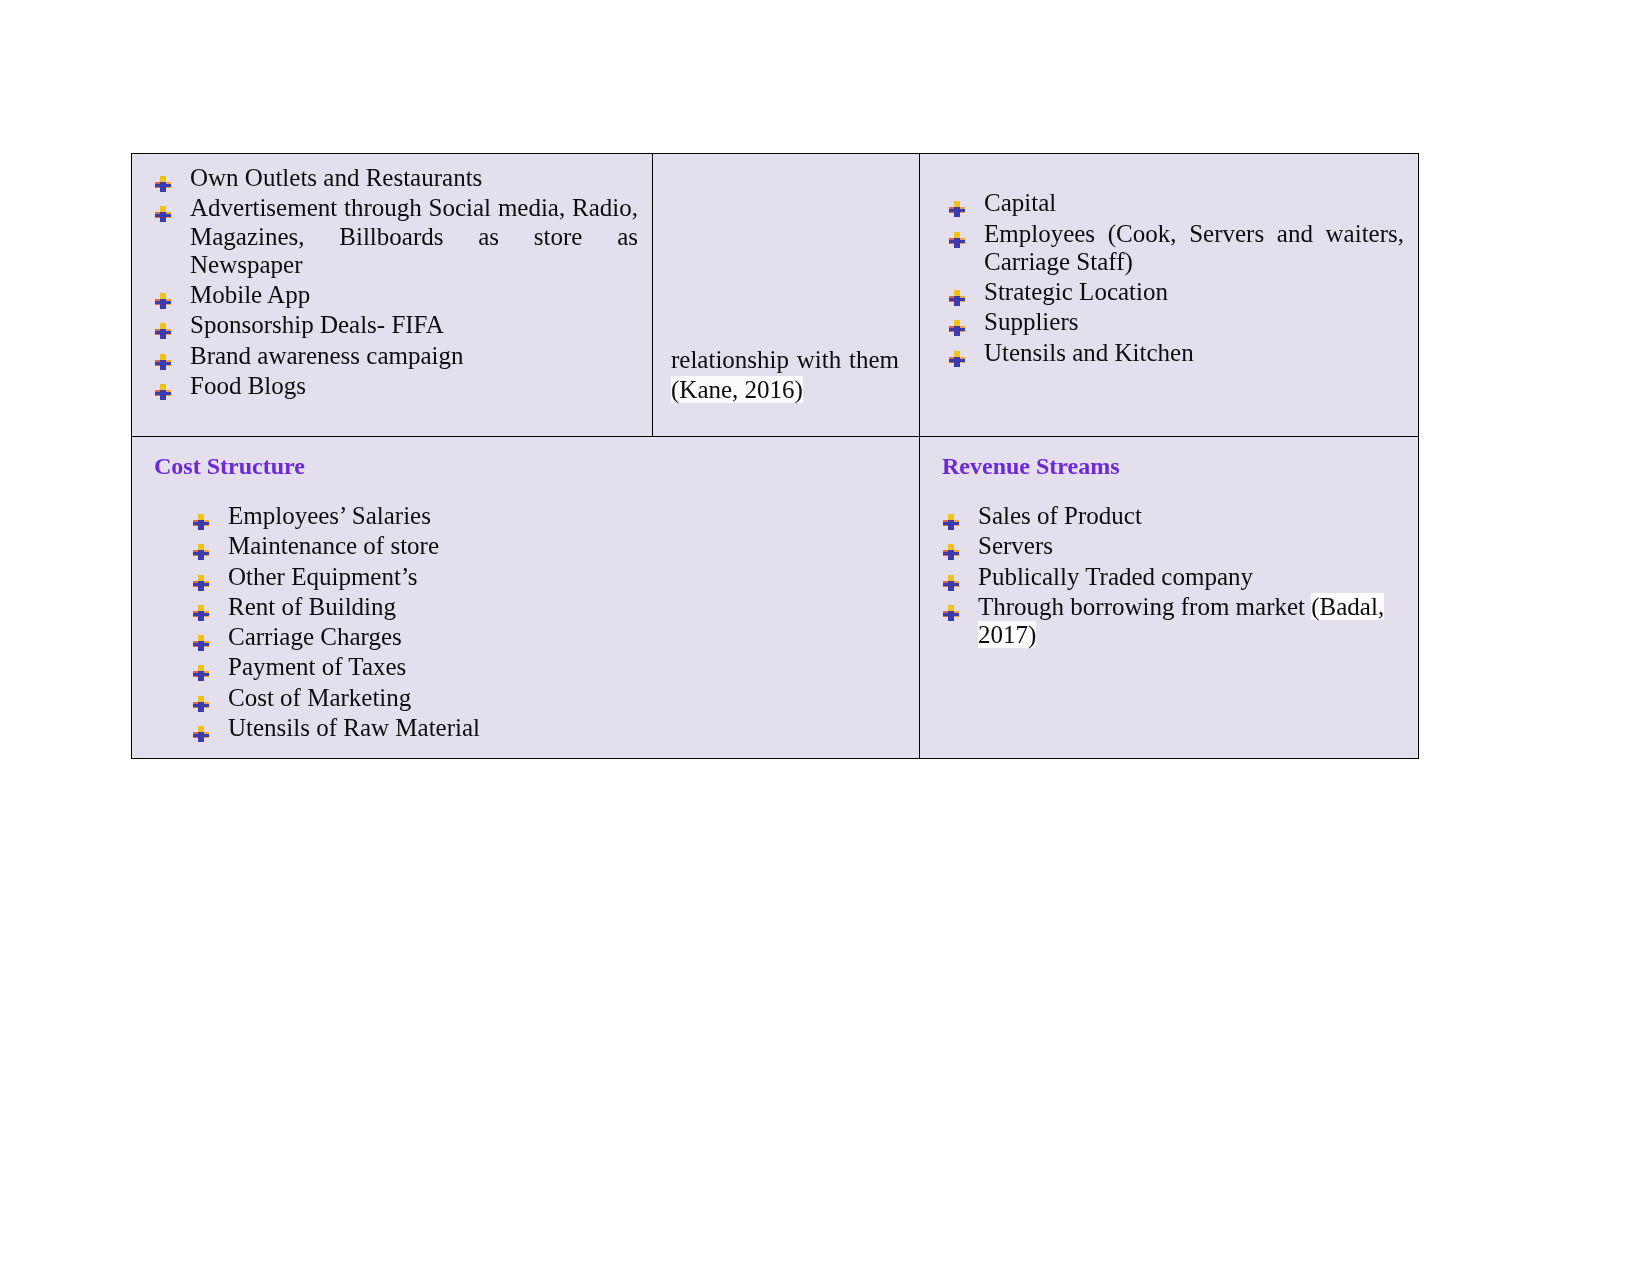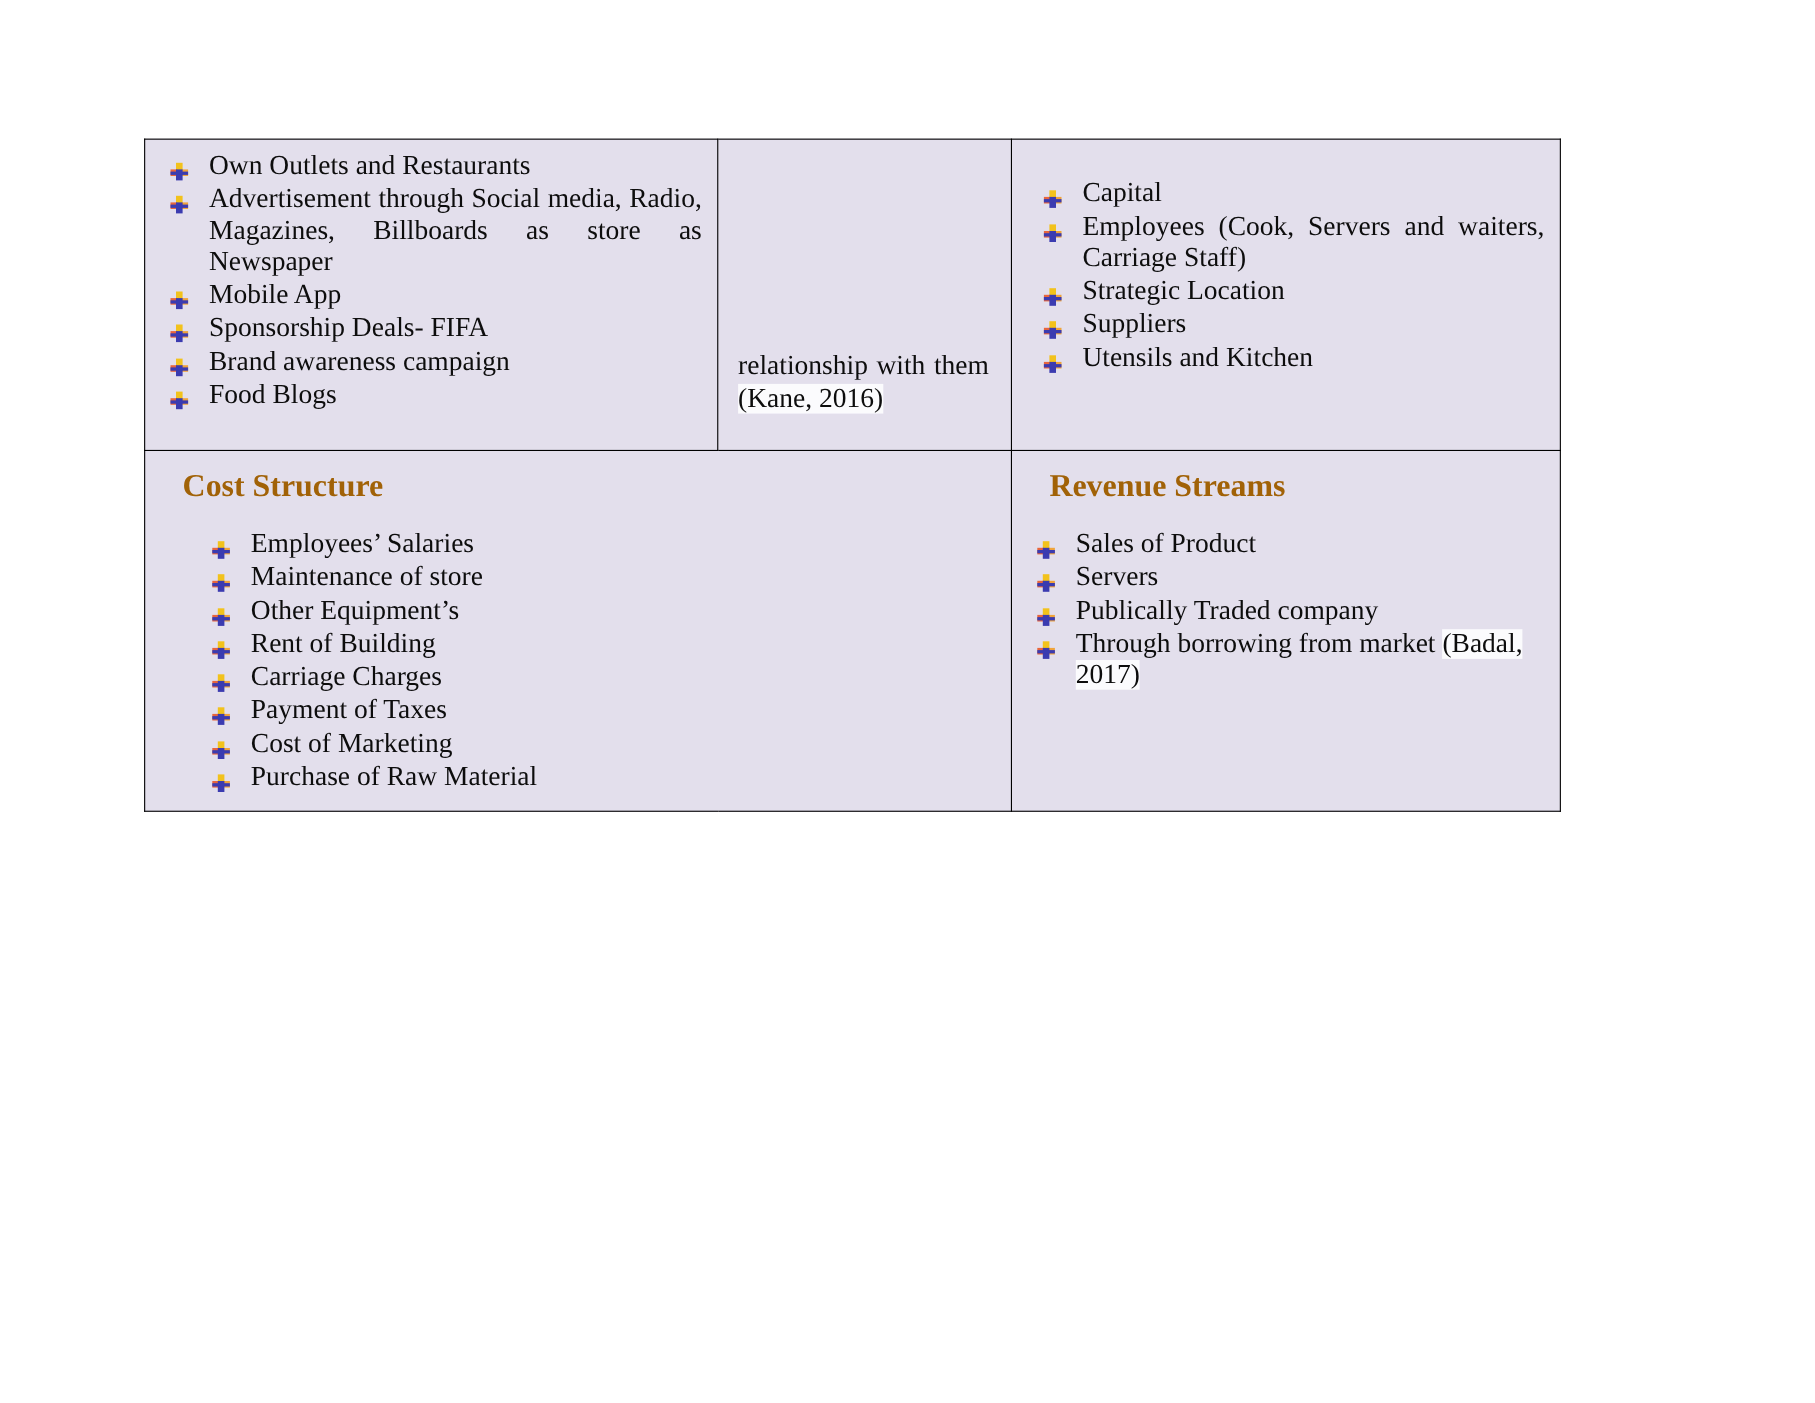--- a/index.html
+++ b/index.html
@@ -37,21 +37,21 @@
   }
   .running-head .page-num {
     font-family: "Liberation Sans", "DejaVu Sans", sans-serif;
     font-size: 21px;
   }
 
   
   .bmc-table {
     position: absolute;
     left: 131px;
-    top: 126px;
+    top: 153px;
     width: 1284px;
     border-collapse: collapse;
     table-layout: fixed;
     background: #e3dfec;
   }
   .bmc-table td {
     background: #e3dfec;
     border: 1.5px solid #000000;
     vertical-align: top;
     padding: 0;
@@ -88,24 +88,24 @@
     display: inline-block;
   }
 
   
   ul.bul.indent {
     padding-left: 38px;
   }
 
   
   .cell-heading {
-    font-size: 29px;
+    font-size: 24px;
     font-weight: bold;
-    margin: 6px 0 22px 20px;
-    color: #a16207;
+    margin: 6px 0 22px 8px;
+    color: #6d28d9;
   }
 
   
   .mid-para {
     font-size: 25px;
     line-height: 1.18;
     text-align: justify;
     text-align-last: left;
     color: #0d0d0d;
     margin: 0;
@@ -393,21 +393,21 @@
               <li>
                 <span class="bullet-icon">
                   <svg width="18" height="18" viewBox="0 0 18 18">
                     <rect x="6" y="1" width="6" height="7" fill="#f2c21c"></rect>
                     <rect x="1" y="7" width="6" height="6" fill="#e8653c"></rect>
                     <rect x="11" y="7" width="6" height="6" fill="#f0a33b"></rect>
                     <rect x="6" y="7" width="6" height="10" fill="#3b3bb0"></rect>
                     <rect x="1" y="9" width="16" height="3" fill="#3b3bb0"></rect>
                   </svg>
                 </span>
-                <span>Purchase of Raw Material</span>
+                <span>Utensils of Raw Material</span>
               </li>
             </ul>
           </div>
         </td>
 
         <td>
           <div class="cell-inner" style="min-height:290px;">
             <div class="cell-heading">Revenue Streams</div>
             <ul class="bul">
               <li>

